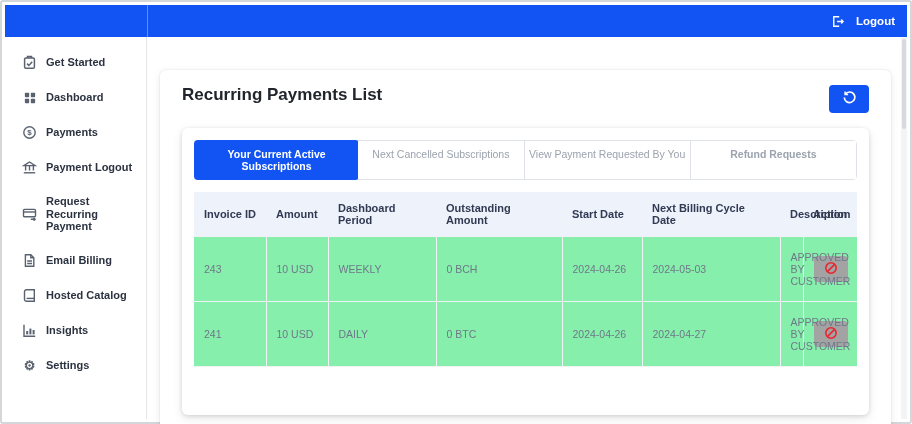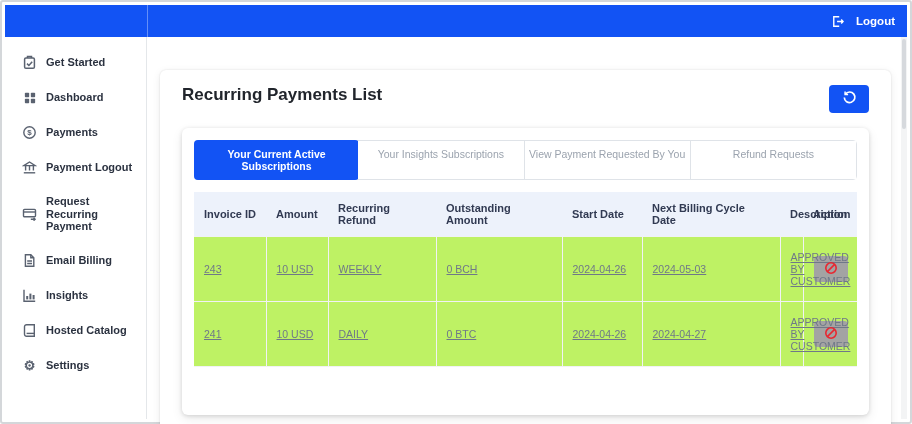--- a/index.html
+++ b/index.html
@@ -80,36 +80,36 @@
     margin:0 7px; padding:12px 12px 48px 12px;
   }
 
   
   .tabs { display:flex; border:1px solid #dfe3e8; border-radius:4px;justify-content:center; }
   .tab {
     flex:1; text-align:center; padding:7px 4px;
     font-size:10.5px; color:#9ba3ae; cursor:pointer;
     border-right:1px solid #dfe3e8; background:#fff;
   }
-  .tab:last-child { border-right:none; }
+  .tab:last-child { border-right:none;font-weight:bold; }
   .tab.active {
     background:#1253f4; color:#fff; font-weight:bold;
     border-radius:4px; margin:-1px; border-right:none;
     padding:8px 4px;
   }
 
   
   table { width:100%; border-collapse:collapse; margin-top:12px; table-layout:fixed; }
   thead th {
     background:#edf2fb; color:#313a52; font-size:11px; font-weight:bold;
     text-align:left; padding:10px 10px;margin-top:39px;
   }
   tbody td {
     font-size:10.5px; color:#6f7888;
-    padding:14px 10px; border:1px solid #f1f2f5; background:#bef264;text-decoration:underline;
+    padding:14px 10px; border:1px solid #f1f2f5; background:#86efac;
   }
   tbody tr td:first-child { border-left:none; }
   tbody tr td:last-child { border-right:none; }
   .cancel-btn {
     width:34px; height:26px; border:none; border-radius:4px;
     background:#a3a3a3; cursor:pointer;
     display:flex; align-items:center; justify-content:center;
   }
   .bottom-strip { height:4px; background:#1253f4; }
 </style>
@@ -198,37 +198,37 @@
             <path d="M8.8 1.8v3h3"></path>
             <path d="M5.2 8h4.8M5.2 10.5h4.8"></path>
           </svg>
         </span>
         <span>Email Billing</span>
       </div>
 
       <div class="side-item">
         <span class="icn">
           <svg width="15" height="15" viewBox="0 0 15 15" fill="none" stroke="currentColor" stroke-width="1.4">
+            <path d="M12.3 13.3H4.6a2.1 2.1 0 0 1-2.1-2.1V3.8a2.1 2.1 0 0 1 2.1-2.1h7.7v11.6z"></path>
+            <path d="M4.6 10.4h7.7"></path>
+          </svg>
+        </span>
+        <span>Hosted Catalog</span>
+      </div>
+
+      <div class="side-item">
+        <span class="icn">
+          <svg width="15" height="15" viewBox="0 0 15 15" fill="none" stroke="currentColor" stroke-width="1.4">
             <path d="M2 1.8v11.4h11.2"></path>
             <rect x="4.2" y="8" width="2" height="3.4" fill="currentColor" stroke="none"></rect>
             <rect x="7.4" y="5.6" width="2" height="5.8" fill="currentColor" stroke="none"></rect>
             <rect x="10.6" y="7" width="2" height="4.4" fill="currentColor" stroke="none"></rect>
           </svg>
         </span>
         <span>Insights</span>
-      </div>
-
-      <div class="side-item">
-        <span class="icn">
-          <svg width="15" height="15" viewBox="0 0 15 15" fill="none" stroke="currentColor" stroke-width="1.4">
-            <path d="M12.3 13.3H4.6a2.1 2.1 0 0 1-2.1-2.1V3.8a2.1 2.1 0 0 1 2.1-2.1h7.7v11.6z"></path>
-            <path d="M4.6 10.4h7.7"></path>
-          </svg>
-        </span>
-        <span>Hosted Catalog</span>
       </div>
 
       <div class="side-item">
         <span class="icn">
             <span class="gear-glyph">⚙</span>
           </span>
         <span>Settings</span>
       </div>
 
     </div>
@@ -245,41 +245,41 @@
                   <path d="M3.1 1.6v3h3" stroke-width="1.5"></path>
                 </svg>
               </span>
             </button>
           </div>
 
           <div class="inner-card">
 
             <div class="tabs">
               <div class="tab active">Your Current Active Subscriptions</div>
-              <div class="tab">Your Insights Subscriptions</div>
+              <div class="tab">Next Cancelled Subscriptions</div>
               <div class="tab">View Payment Requested By You</div>
               <div class="tab">Refund Requests</div>
             </div>
 
             <table>
               <colgroup>
                 <col style="width:72px">
                   <col style="width:62px">
                   <col style="width:108px">
                   <col style="width:126px">
                 <col style="width:80px">
                   <col style="width:138px">
                   <col>
                   <col style="width:54px">
               </colgroup>
               <thead>
                 <tr>
                   <th>Invoice ID</th>
                   <th>Amount</th>
-                  <th>Recurring Refund</th>
+                  <th>Dashboard Period</th>
                   <th>Outstanding Amount</th>
                   <th>Start Date</th>
                   <th>Next Billing Cycle Date</th>
                   <th>Description</th>
                   <th>Action</th>
                 </tr>
               </thead>
               <tbody>
                 <tr>
                   <td>243</td>

